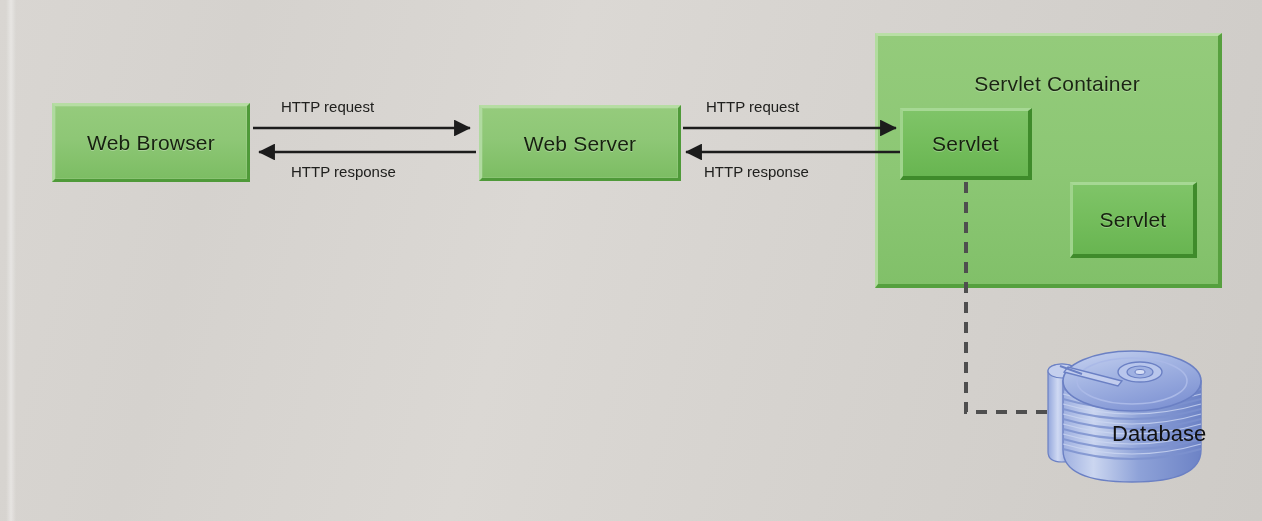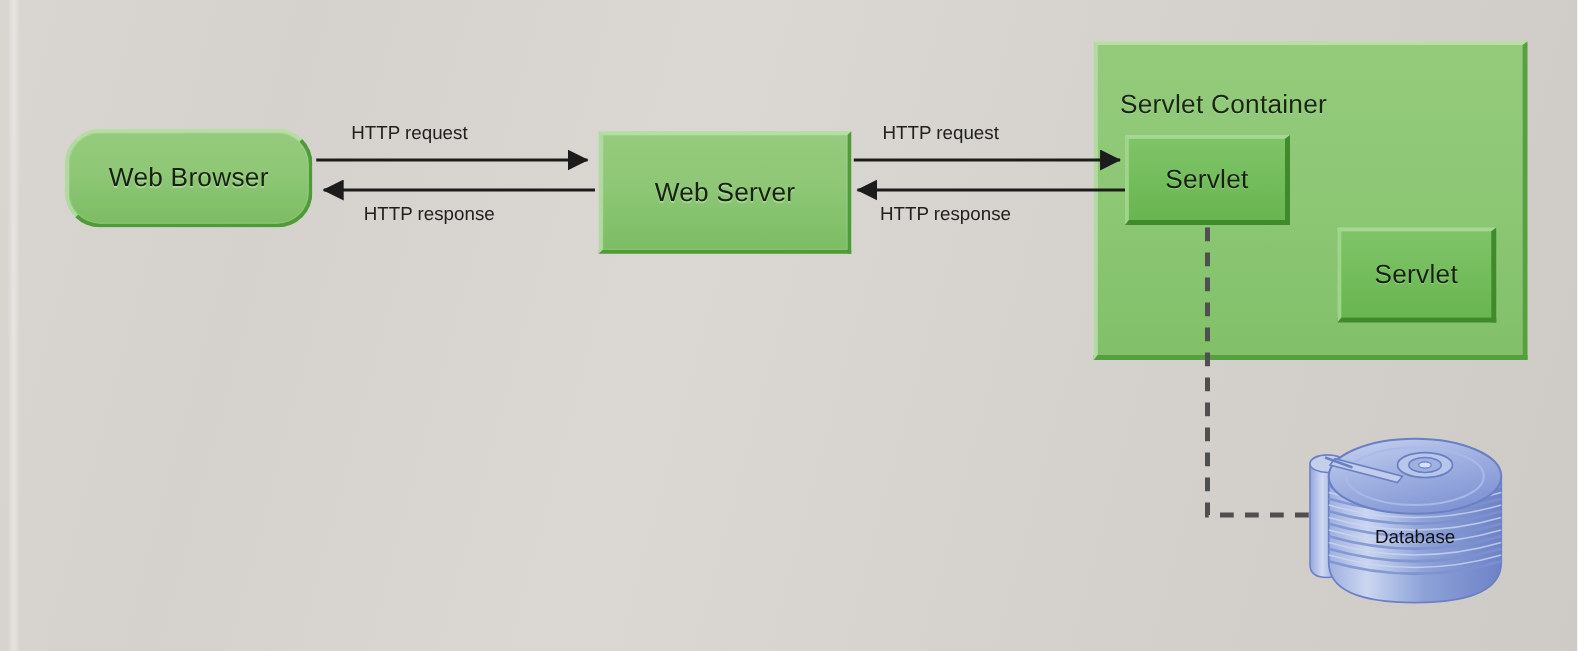--- a/index.html
+++ b/index.html
@@ -89,41 +89,42 @@
   svg.overlay {
     position: absolute;
     left: 0; top: 0;
     width: 1262px;
     height: 521px;
     pointer-events: none;
   }
 
   .db-label {
     position: absolute;
-    font-size: 15px;
+    font-size: 22px;
     color: #111111;
     white-space: nowrap;
     z-index: 5;
+    margin-left: 12px;
   }
 </style>
 </head>
 <body>
 
 <div id="diagram-root">
 
-  <div class="node block" style="left:52px; top:103px; width:198px; height:79px;border-radius:28px;">
+  <div class="node block" style="left:52px; top:103px; width:198px; height:79px;">
     <span class="node-label">Web Browser</span>
   </div>
 
-  <div class="node block" style="left:479px; top:105px; width:202px; height:98px;">
+  <div class="node block" style="left:479px; top:105px; width:202px; height:76px;">
     <span class="node-label">Web Server</span>
   </div>
 
   <div class="node container-block" style="left:875px; top:33px; width:347px; height:255px;">
-    <span class="container-title" style="left:0; right:0; top:36px; text-align:left;margin-left:18px;">Servlet Container</span>
+    <span class="container-title" style="left:0; right:0; top:36px; text-align:center;margin-left:18px;">Servlet Container</span>
   </div>
 
   <div class="node servlet-block" style="left:900px; top:108px; width:132px; height:72px;">
     <span class="node-label">Servlet</span>
   </div>
 
   <div class="node servlet-block" style="left:1070px; top:182px; width:127px; height:76px;">
     <span class="node-label">Servlet</span>
   </div>
 

